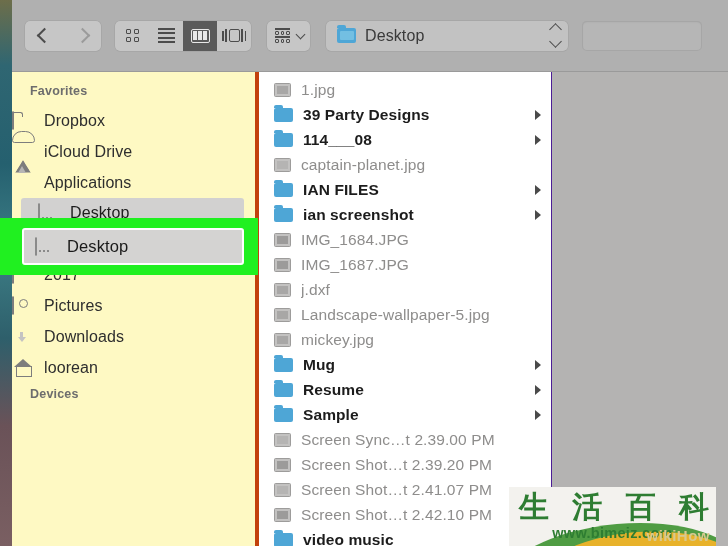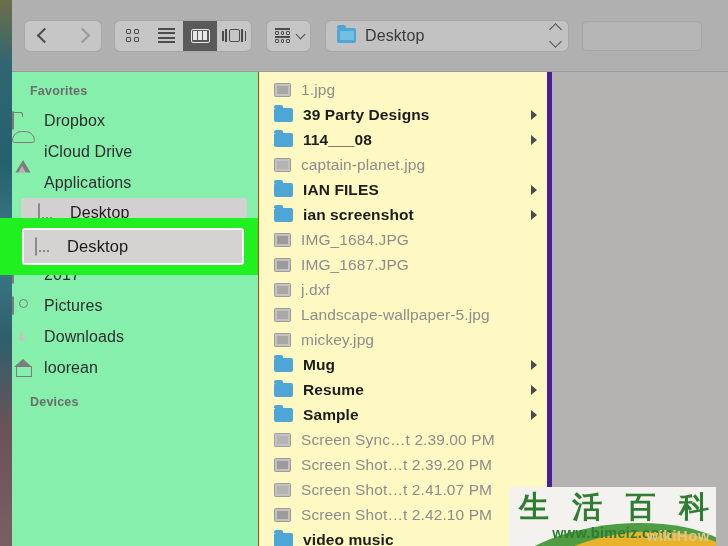--- a/index.html
+++ b/index.html
@@ -103,22 +103,22 @@
 
   #search-field {
     margin-left:14px; height:30px; width:120px;
     background:#b6b6b6; border-radius:5px;
     box-shadow:inset 0 0 0 1px #a6a6a6, inset 0 1px 2px rgba(0,0,0,.08);
   }
 
   
   #sidebar {
     position:absolute; left:0; top:72px; width:247px; height:474px;
-    background:#86efac;
-    border-right:1px solid #c2410c;
+    background:#fef9c3;
+    border-right:4px solid #c2410c;
     padding-top:12px;
   }
   .side-header {
     font-size:12.5px; font-weight:bold; color:#6d6d6d;
     padding:0 0 0 18px; margin-bottom:7px; letter-spacing:.2px;
   }
   .side-item {
     height:31px; display:flex; align-items:center; 
     font-size:16px; color:#2e2e2e; letter-spacing:.1px;
   }
@@ -229,21 +229,21 @@
     background:#d4d3d2; border:2px solid #ffffff; border-radius:3px;
     display:flex; align-items:center; padding-left:11px;
   }
   #green-highlight .inner .s-label {
     margin-left:11px; font-size:16.5px; color:#1a1a1a; letter-spacing:.1px;
   }
 
   
   #file-column {
     position:absolute; left:247px; top:72px; width:293px; height:474px;
-    background:#fef9c3; border-right:5px solid #4c1d95;
+    background:#ffffff; border-right:1px solid #4c1d95;
     padding-top:5px; overflow:hidden;
   }
   .file-row {
     height:25px; display:flex; align-items:center; padding:0 8px 0 15px;
     font-size:15.5px; letter-spacing:.1px;
   }
   .file-row .f-label { margin-left:10px; flex:1; white-space:nowrap; overflow:hidden; }
   .file-row.folder .f-label { color:#1c1c1c; font-weight:bold; }
   .file-row.file   .f-label { color:#8e8d8c; }
   .row-chev {
@@ -432,21 +432,21 @@
       <span class="side-ico"><span class="ico-dl"></span></span>
       <span class="s-label">Downloads</span>
     </div>
 
     <div class="side-item">
       <span class="side-ico"><span class="ico-home"></span></span>
       <span class="s-label">loorean</span>
     </div>
 
 
-    <div class="side-header" style="margin-top:12px;">Devices</div>
+    <div class="side-header" style="margin-top:4px;">Devices</div>
 
   </div>
 
   <div id="file-column">
 
     <div class="file-row file">
       <span class="f-doc"></span>
       <span class="f-label">1.jpg</span>
     </div>
     <div class="file-row folder">

